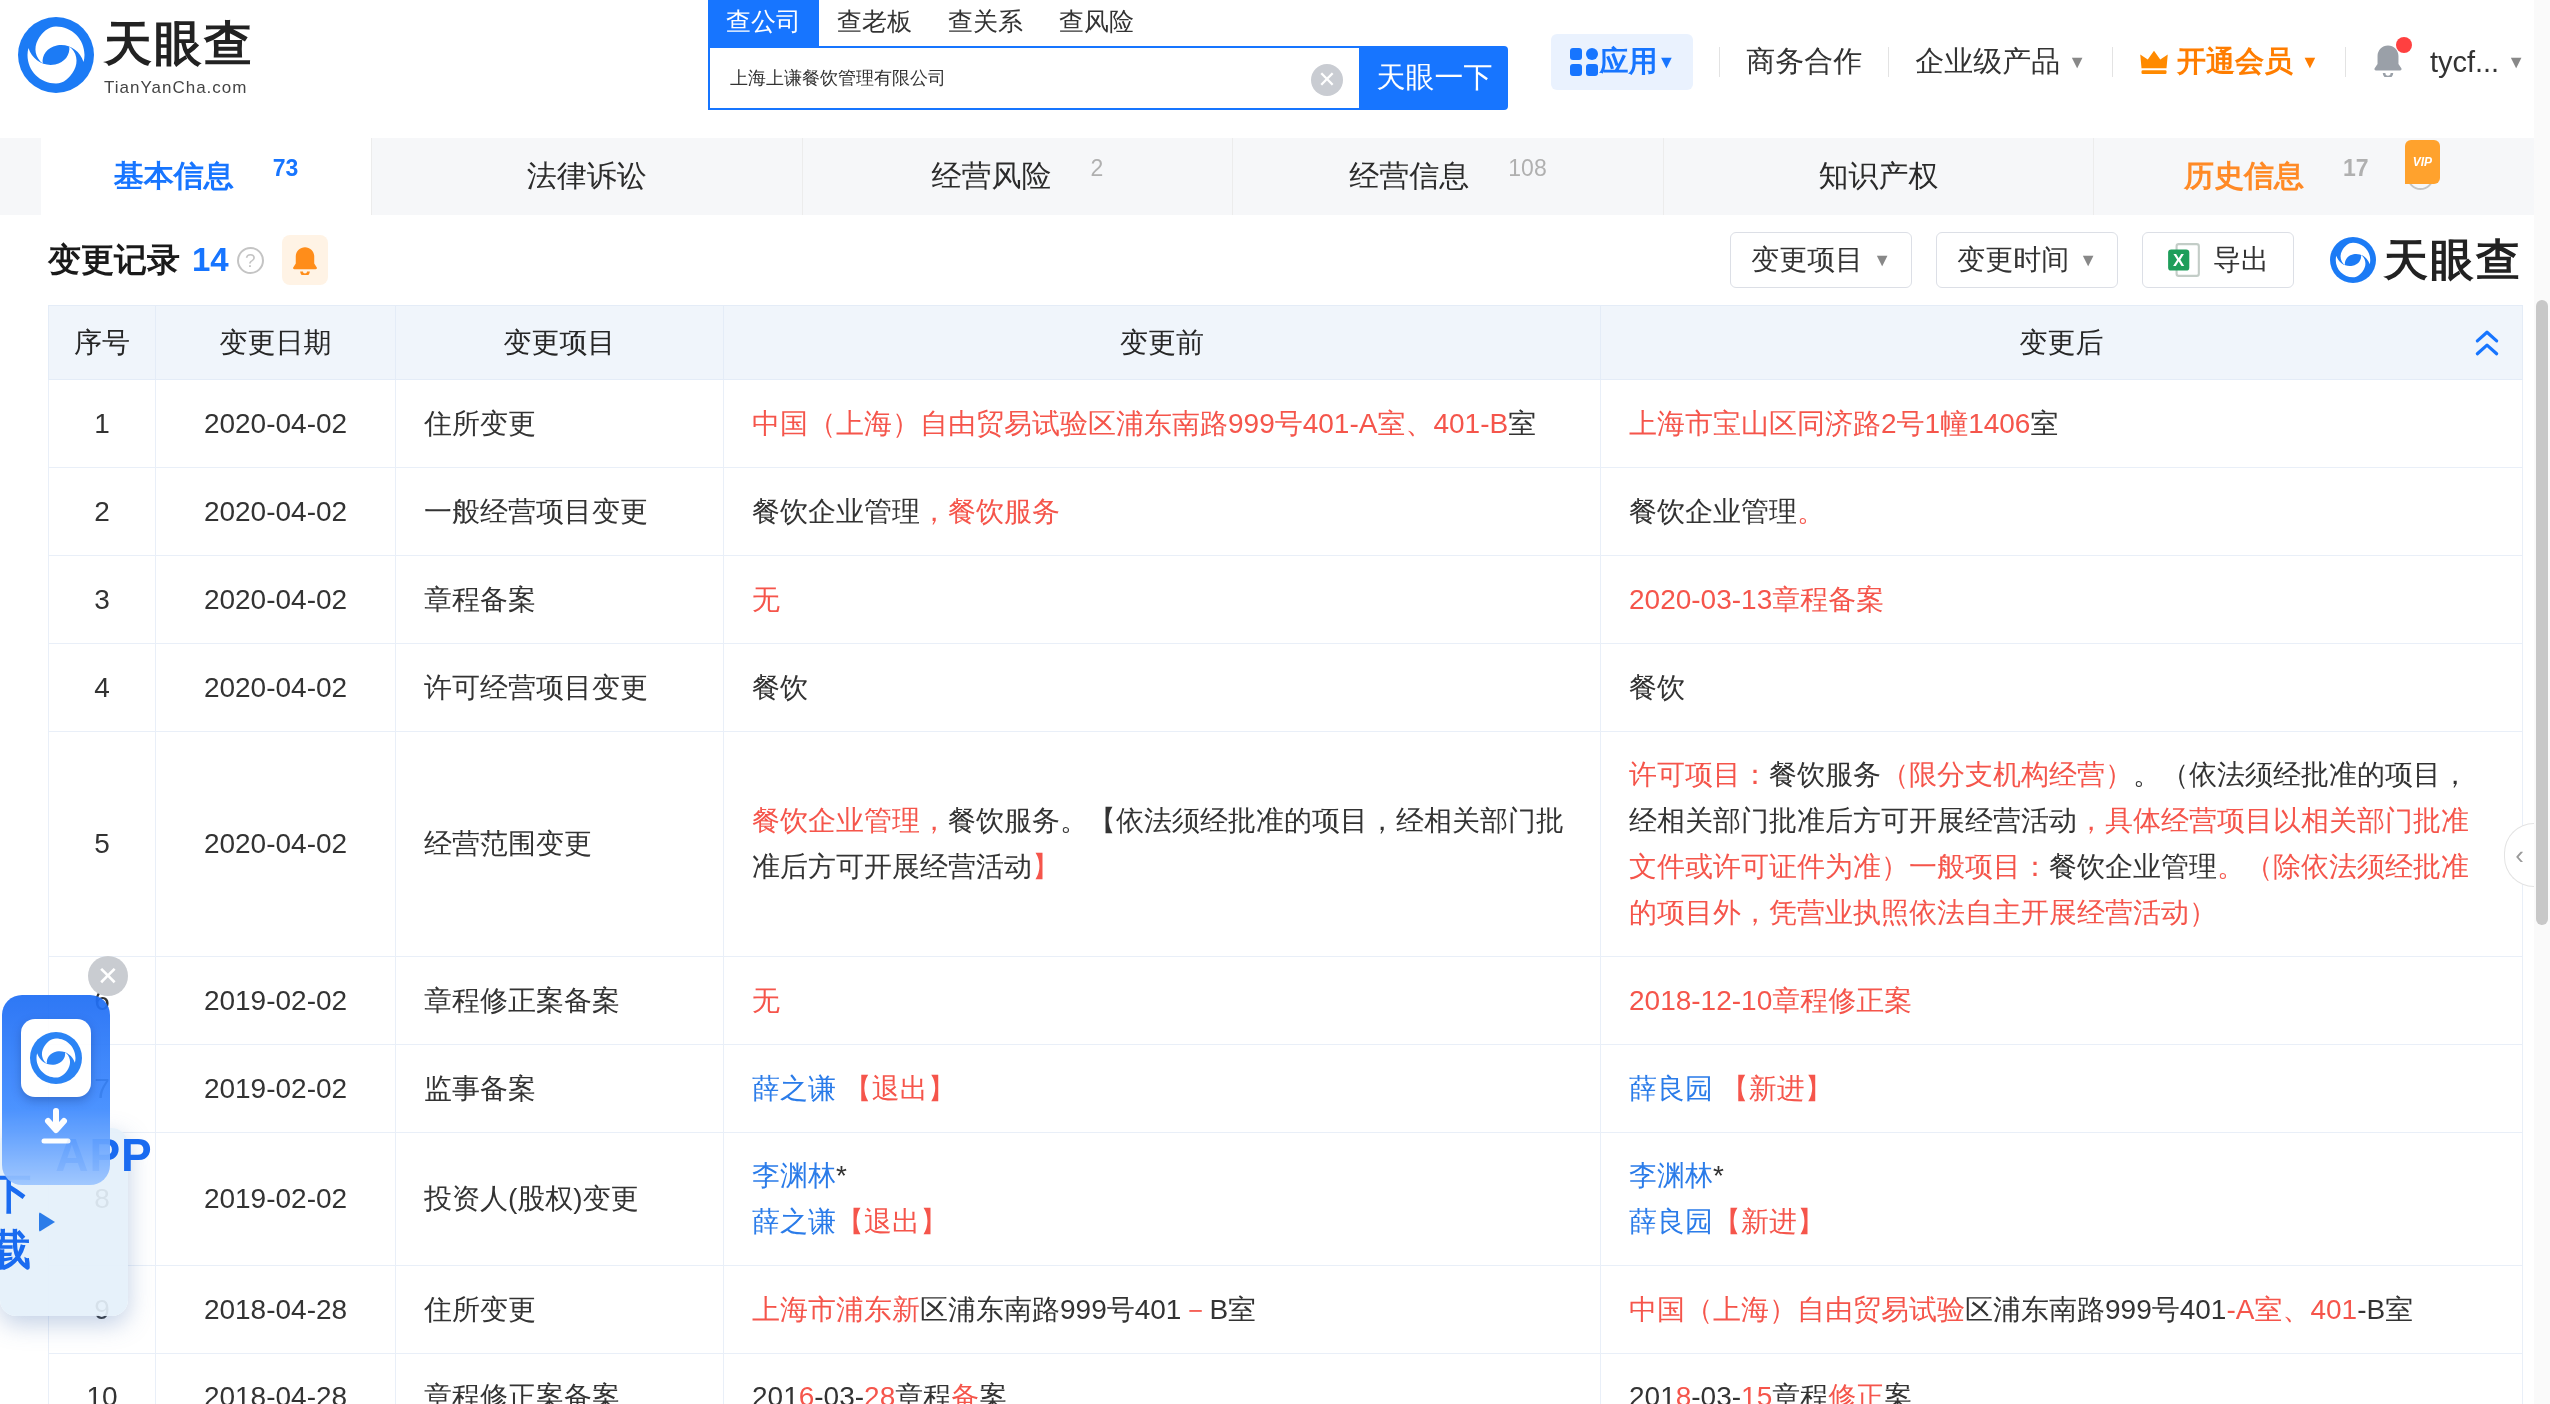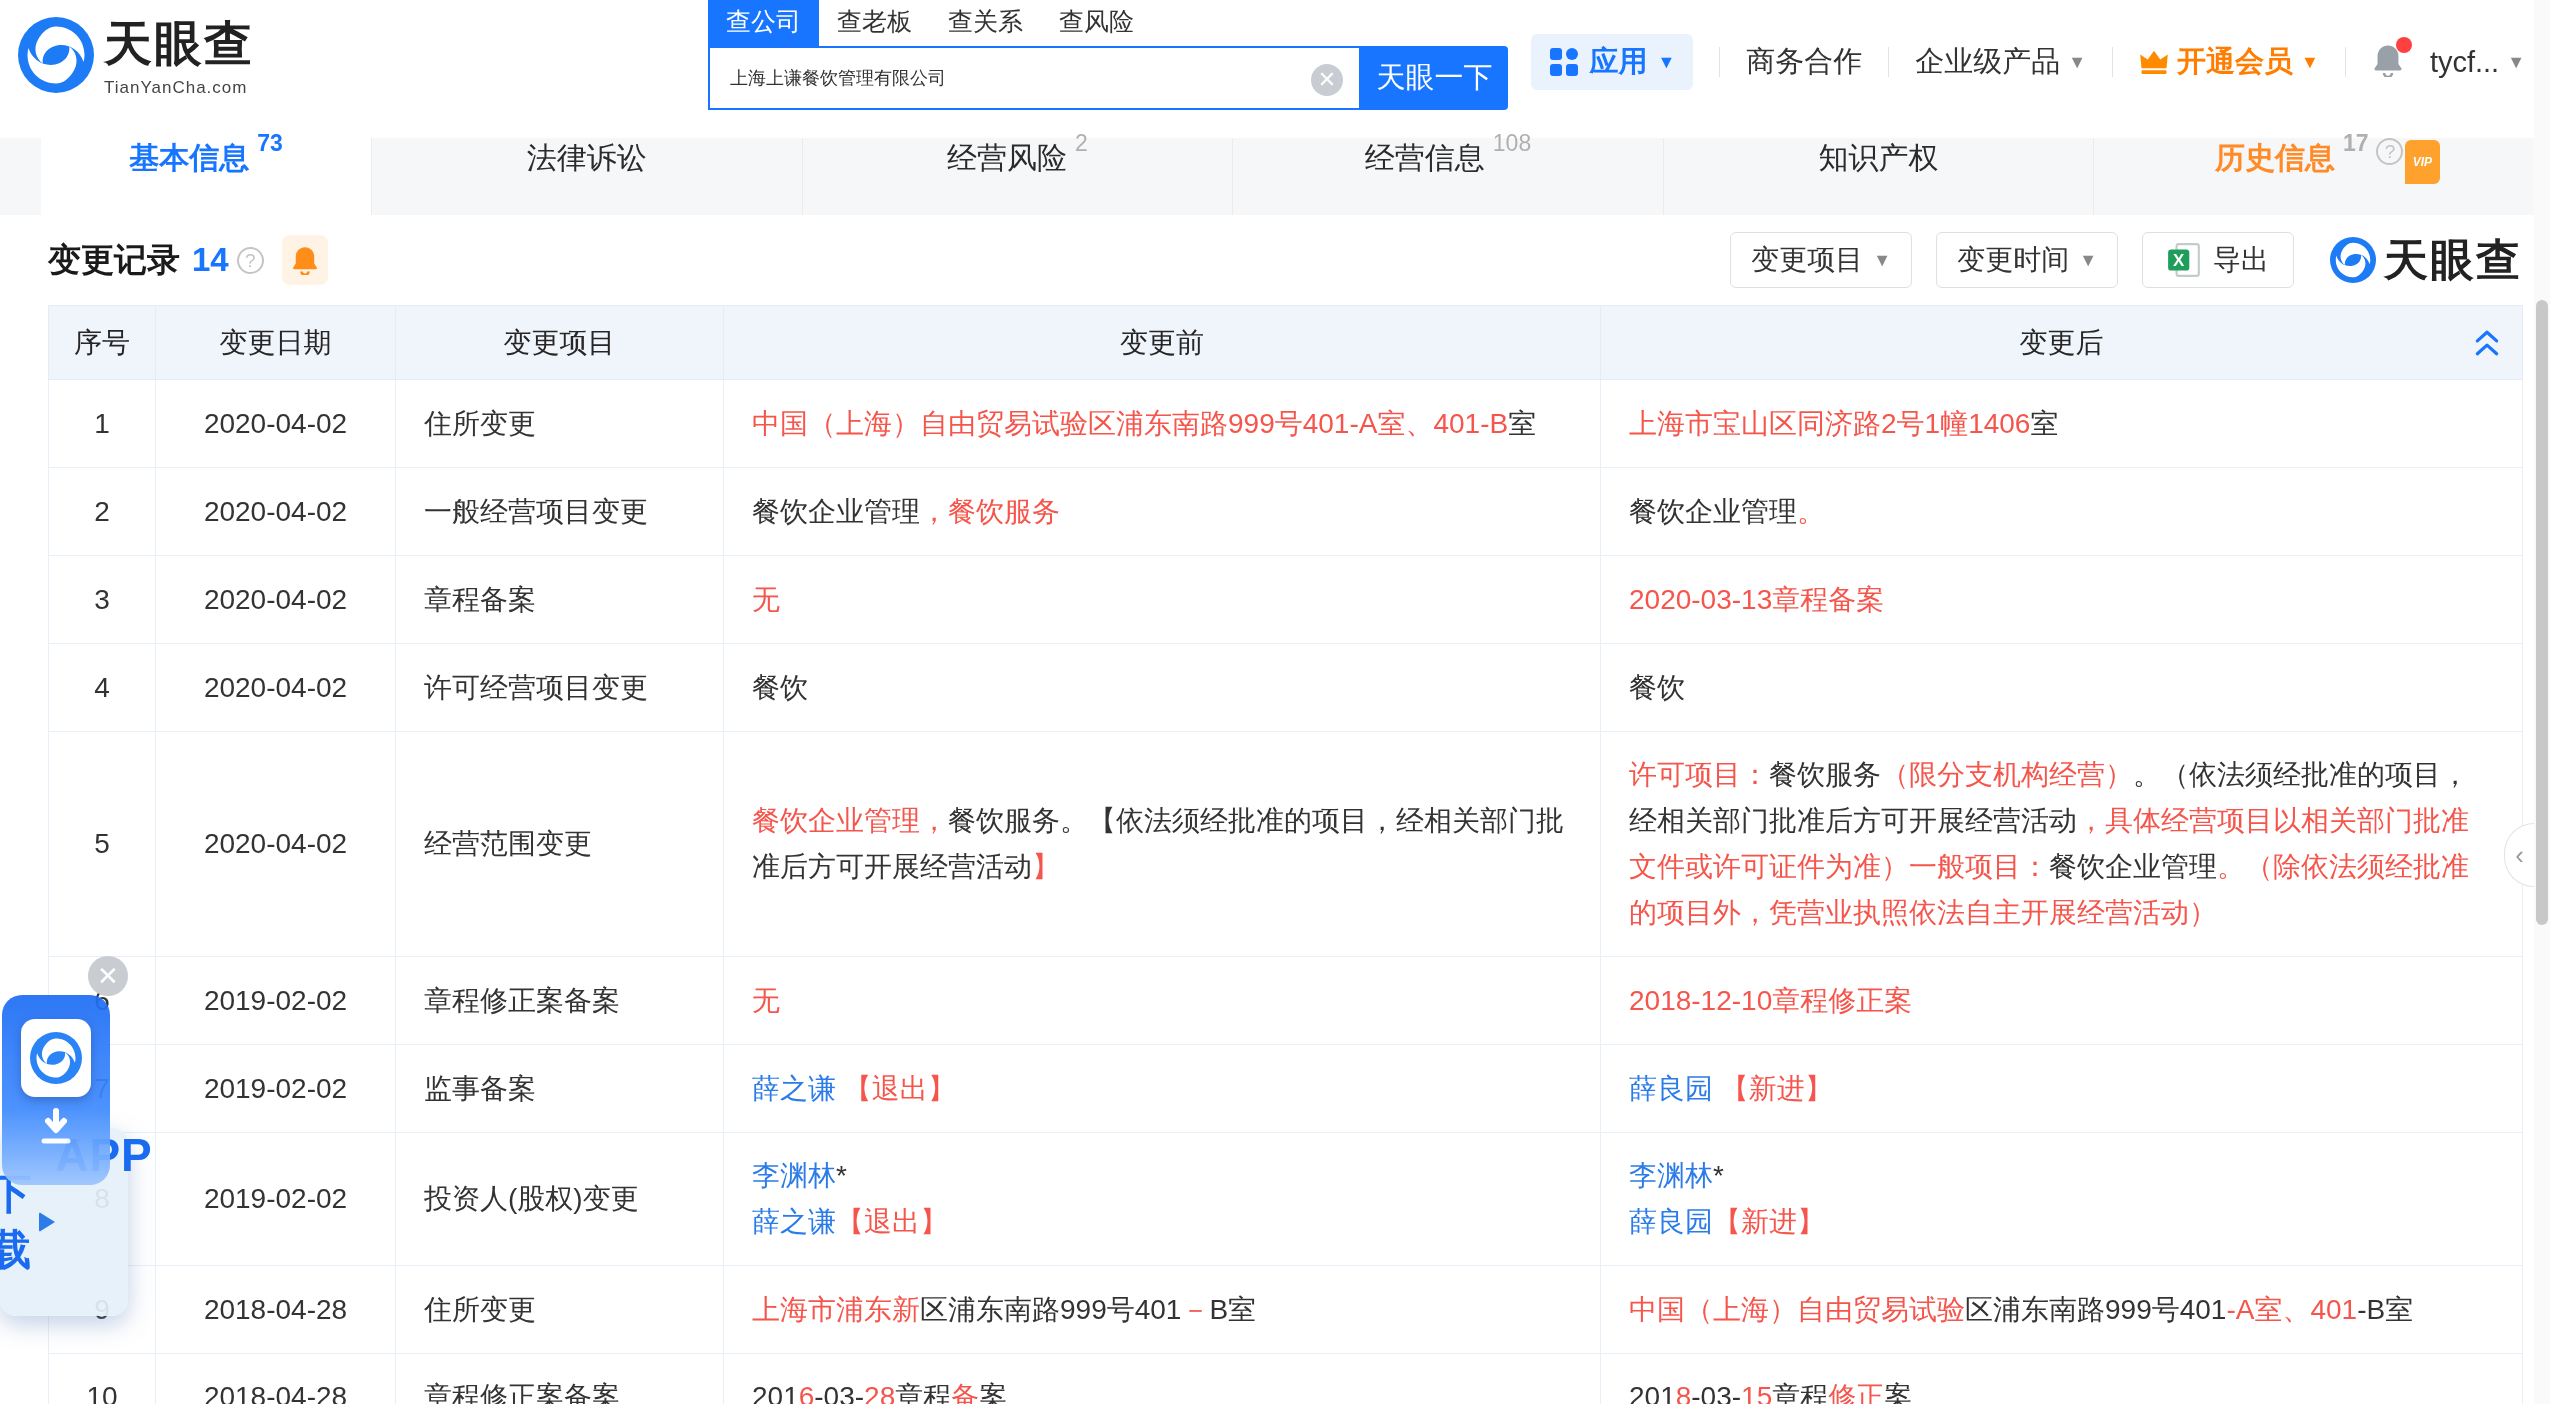--- a/index.html
+++ b/index.html
@@ -28,37 +28,37 @@
   .search-input-wrap { position:relative; width:653px; height:64px; border:2px solid #1775ff;
                        background:#fff; display:flex; align-items:center; }
   .search-input { border:none; outline:none; width:570px; font-size:18px; color:#333;
                   padding-left:20px; font-family:inherit; background:transparent; }
   .clear-btn { position:absolute; right:16px; top:16px; width:32px; height:32px; border-radius:50%;
                background:#c9ccd2; color:#fff; font-size:22px; line-height:32px; text-align:center; cursor:pointer; }
   .search-btn { width:147px; height:64px; background:#1775ff; color:#fff; font-size:29px;
                 border:none; cursor:pointer; border-radius:0 4px 4px 0; font-family:inherit; }
 
   .top-right { position:absolute; right:25px; top:30px; height:64px; display:flex; align-items:center; gap:26px; }
-  .apps-chip { display:flex; align-items:center; gap:10px; background:#eaf2fe; border-radius:6px;
+  .apps-chip { display:flex; align-items:center; background:#eaf2fe; border-radius:6px;
                height:56px; padding:0 18px; cursor:pointer; }
   .apps-chip .t { color:#1775ff; font-size:29px; font-weight:bold; }
   .caret { font-size:18px; color:#888; }
   .caret.blue { color:#1775ff; } .caret.orange { color:#ff7d00; }
   .sep { width:1px; height:30px; background:#e3e3e3; }
   .tr-item { font-size:29px; color:#333; cursor:pointer; display:flex; align-items:center; gap:8px;justify-content:center; }
   .member { color:#ff7d00; font-weight:bold; }
   .bell-wrap { position:relative; cursor:pointer; }
   .bell-dot { position:absolute; top:-6px; right:-8px; width:16px; height:16px; border-radius:50%; background:#ff4040; }
 
   
   .navbar { position:absolute; top:138px; left:0; width:2550px; height:77px; background:#f6f7f9;
             display:flex; align-items:stretch; }
   .nav-spacer-l { width:41px; } .nav-spacer-r { width:26px; }
-  .nav-tab { position:relative; flex:1; display:flex; justify-content:center;
-             font-size:30px; color:#2b2b2b; cursor:pointer; border-left:1px solid #ececec; }
+  .nav-tab { position:relative; flex:1; display:flex; align-items:center; justify-content:center;
+             font-size:30px; color:#2b2b2b; cursor:pointer; border-left:1px solid #ececec;gap:31px; }
   .nav-tab:first-of-type { border-left:none; }
   .nav-tab.active { background:#fff; color:#1775ff; font-weight:bold; flex:0 0 330px; border-left:none; }
   .nav-count { font-size:23px; margin-left:8px; color:#b0b0b0; position:relative; top:-8px; }
   .nav-tab.active .nav-count { color:#1775ff; }
   .nav-tab.orange { color:#ff8a26; font-weight:bold; }
   .vip-badge { position:absolute; top:2px; right:84px; background:#ffa22d; color:#fff; font-size:12px;
                font-weight:bold; font-style:italic; border-radius:6px 6px 6px 0; padding:15px 8px; }
   .help-circle { display:inline-block; width:27px; height:27px; border-radius:50%; border:2px solid #c4c4c4;
                  color:#c4c4c4; font-size:19px; line-height:24px; text-align:center; font-weight:normal; margin-left:8px; }
 

